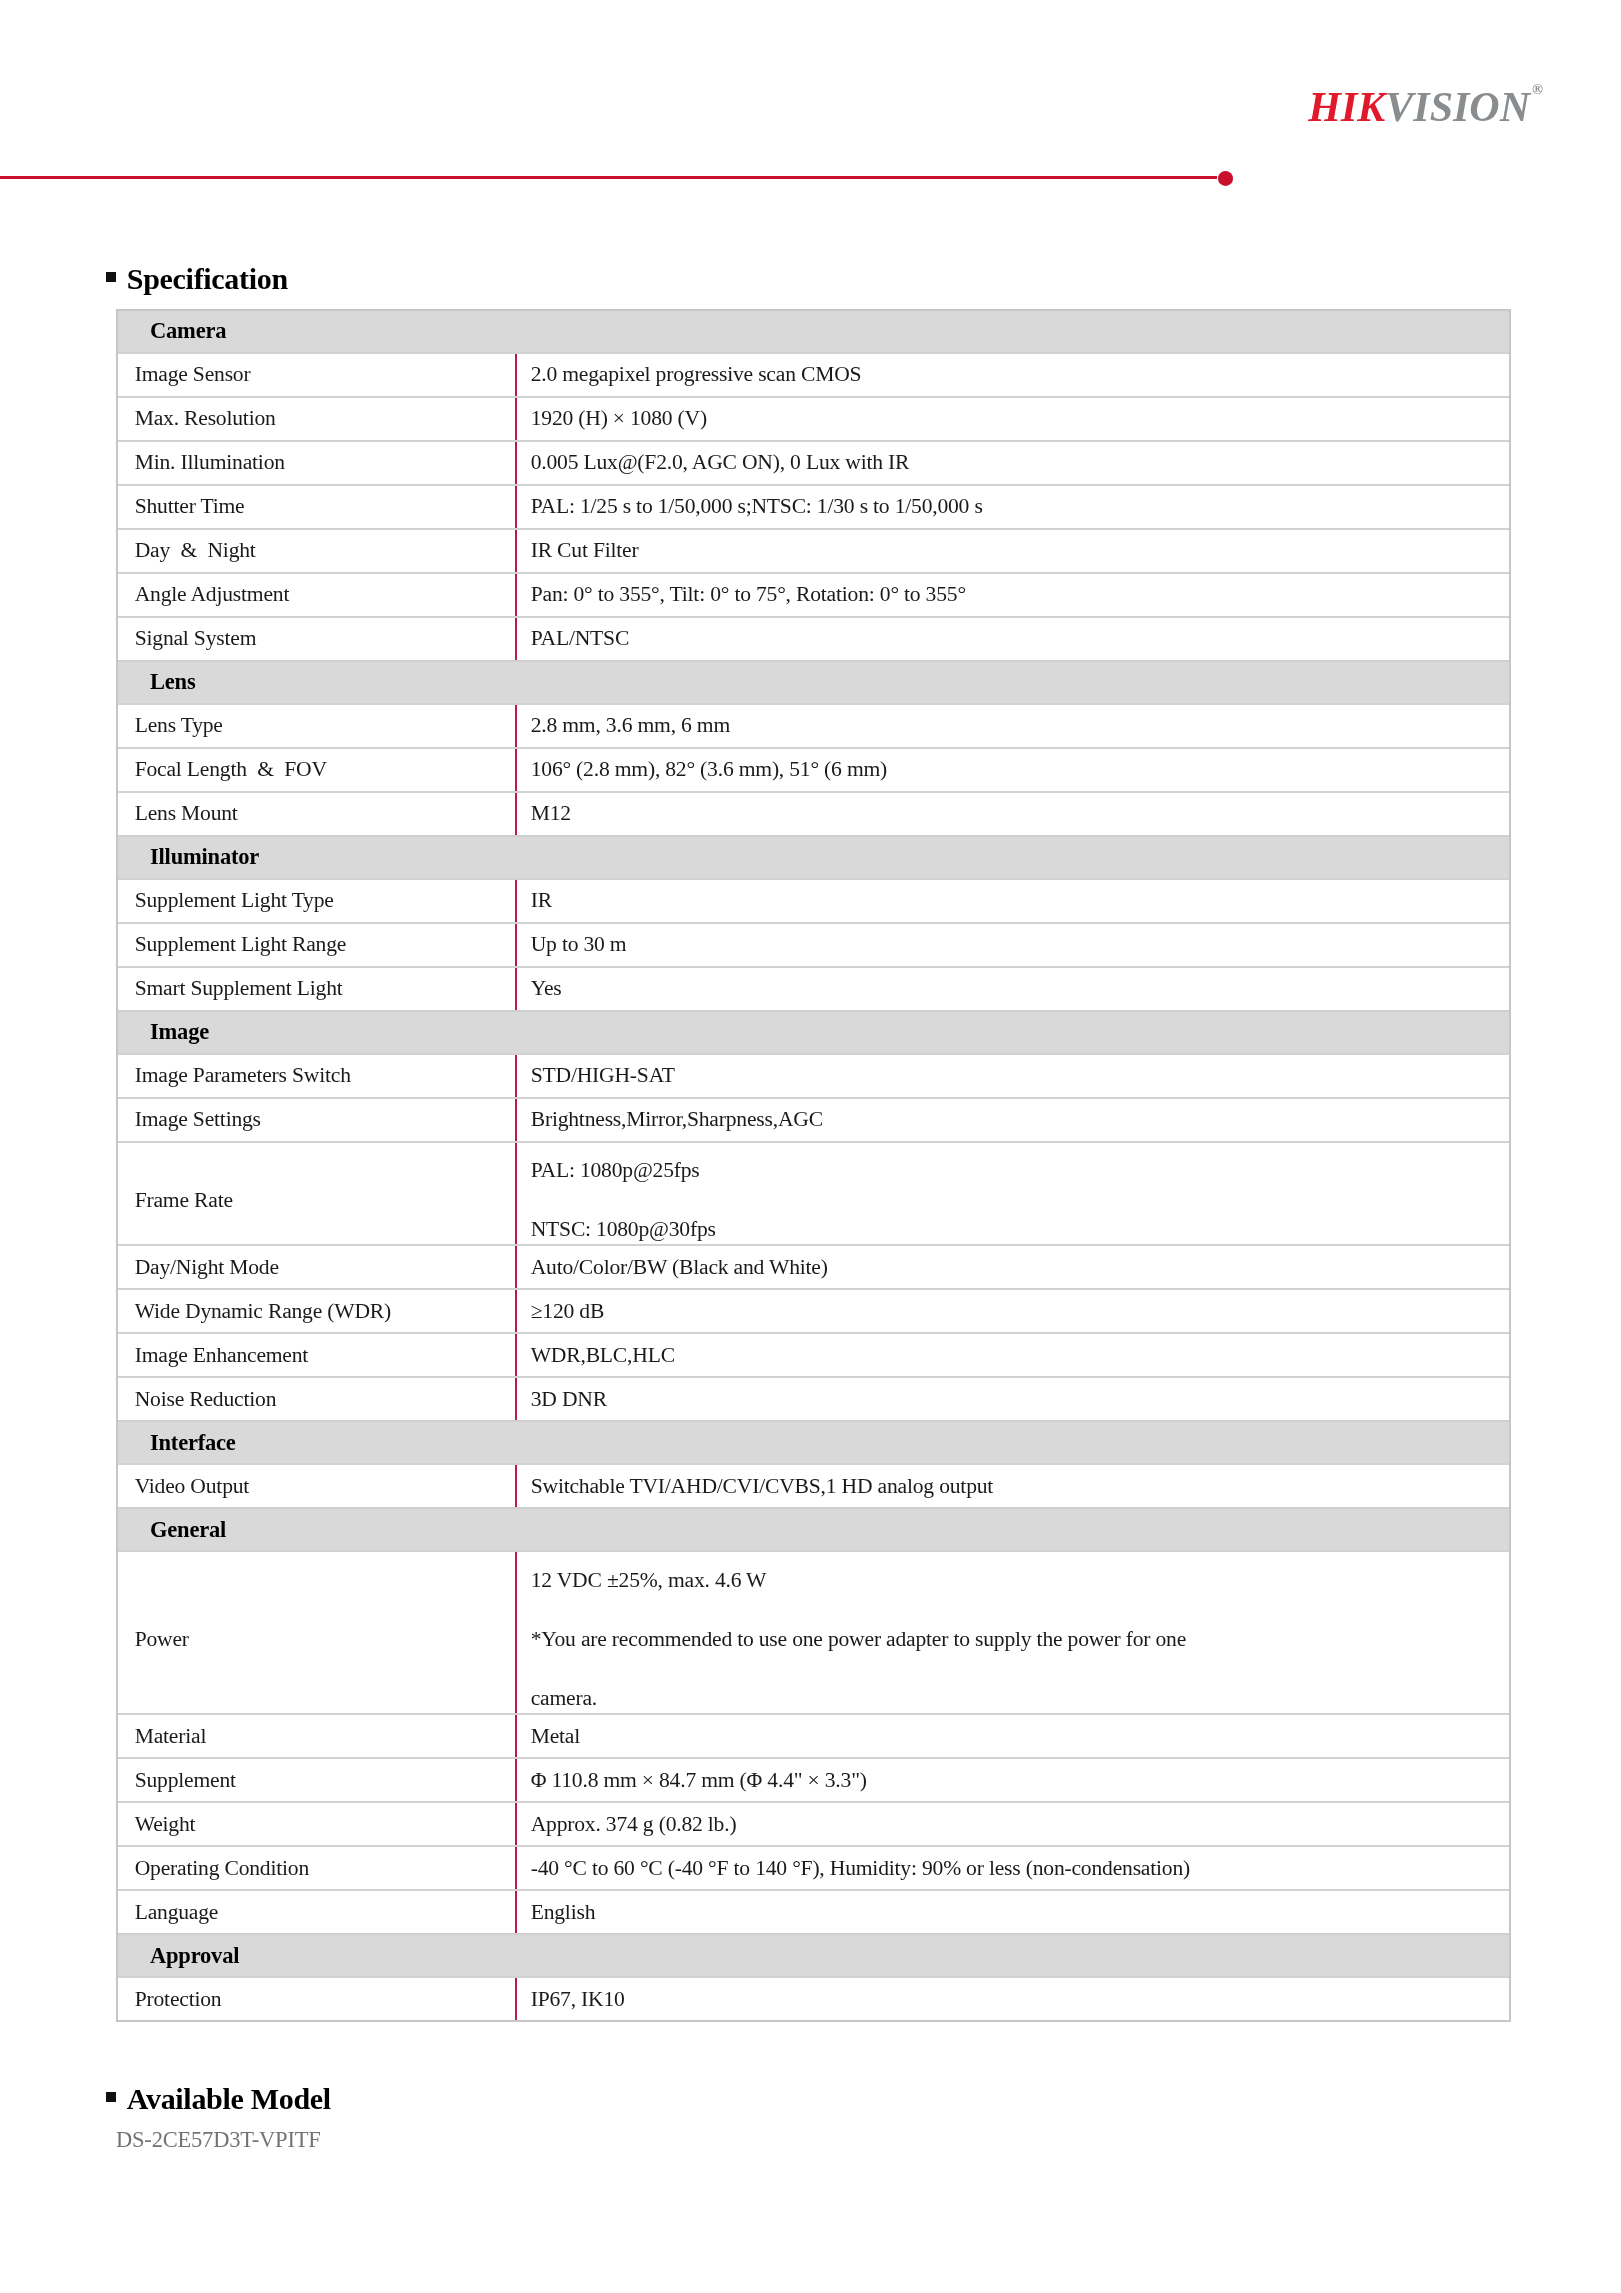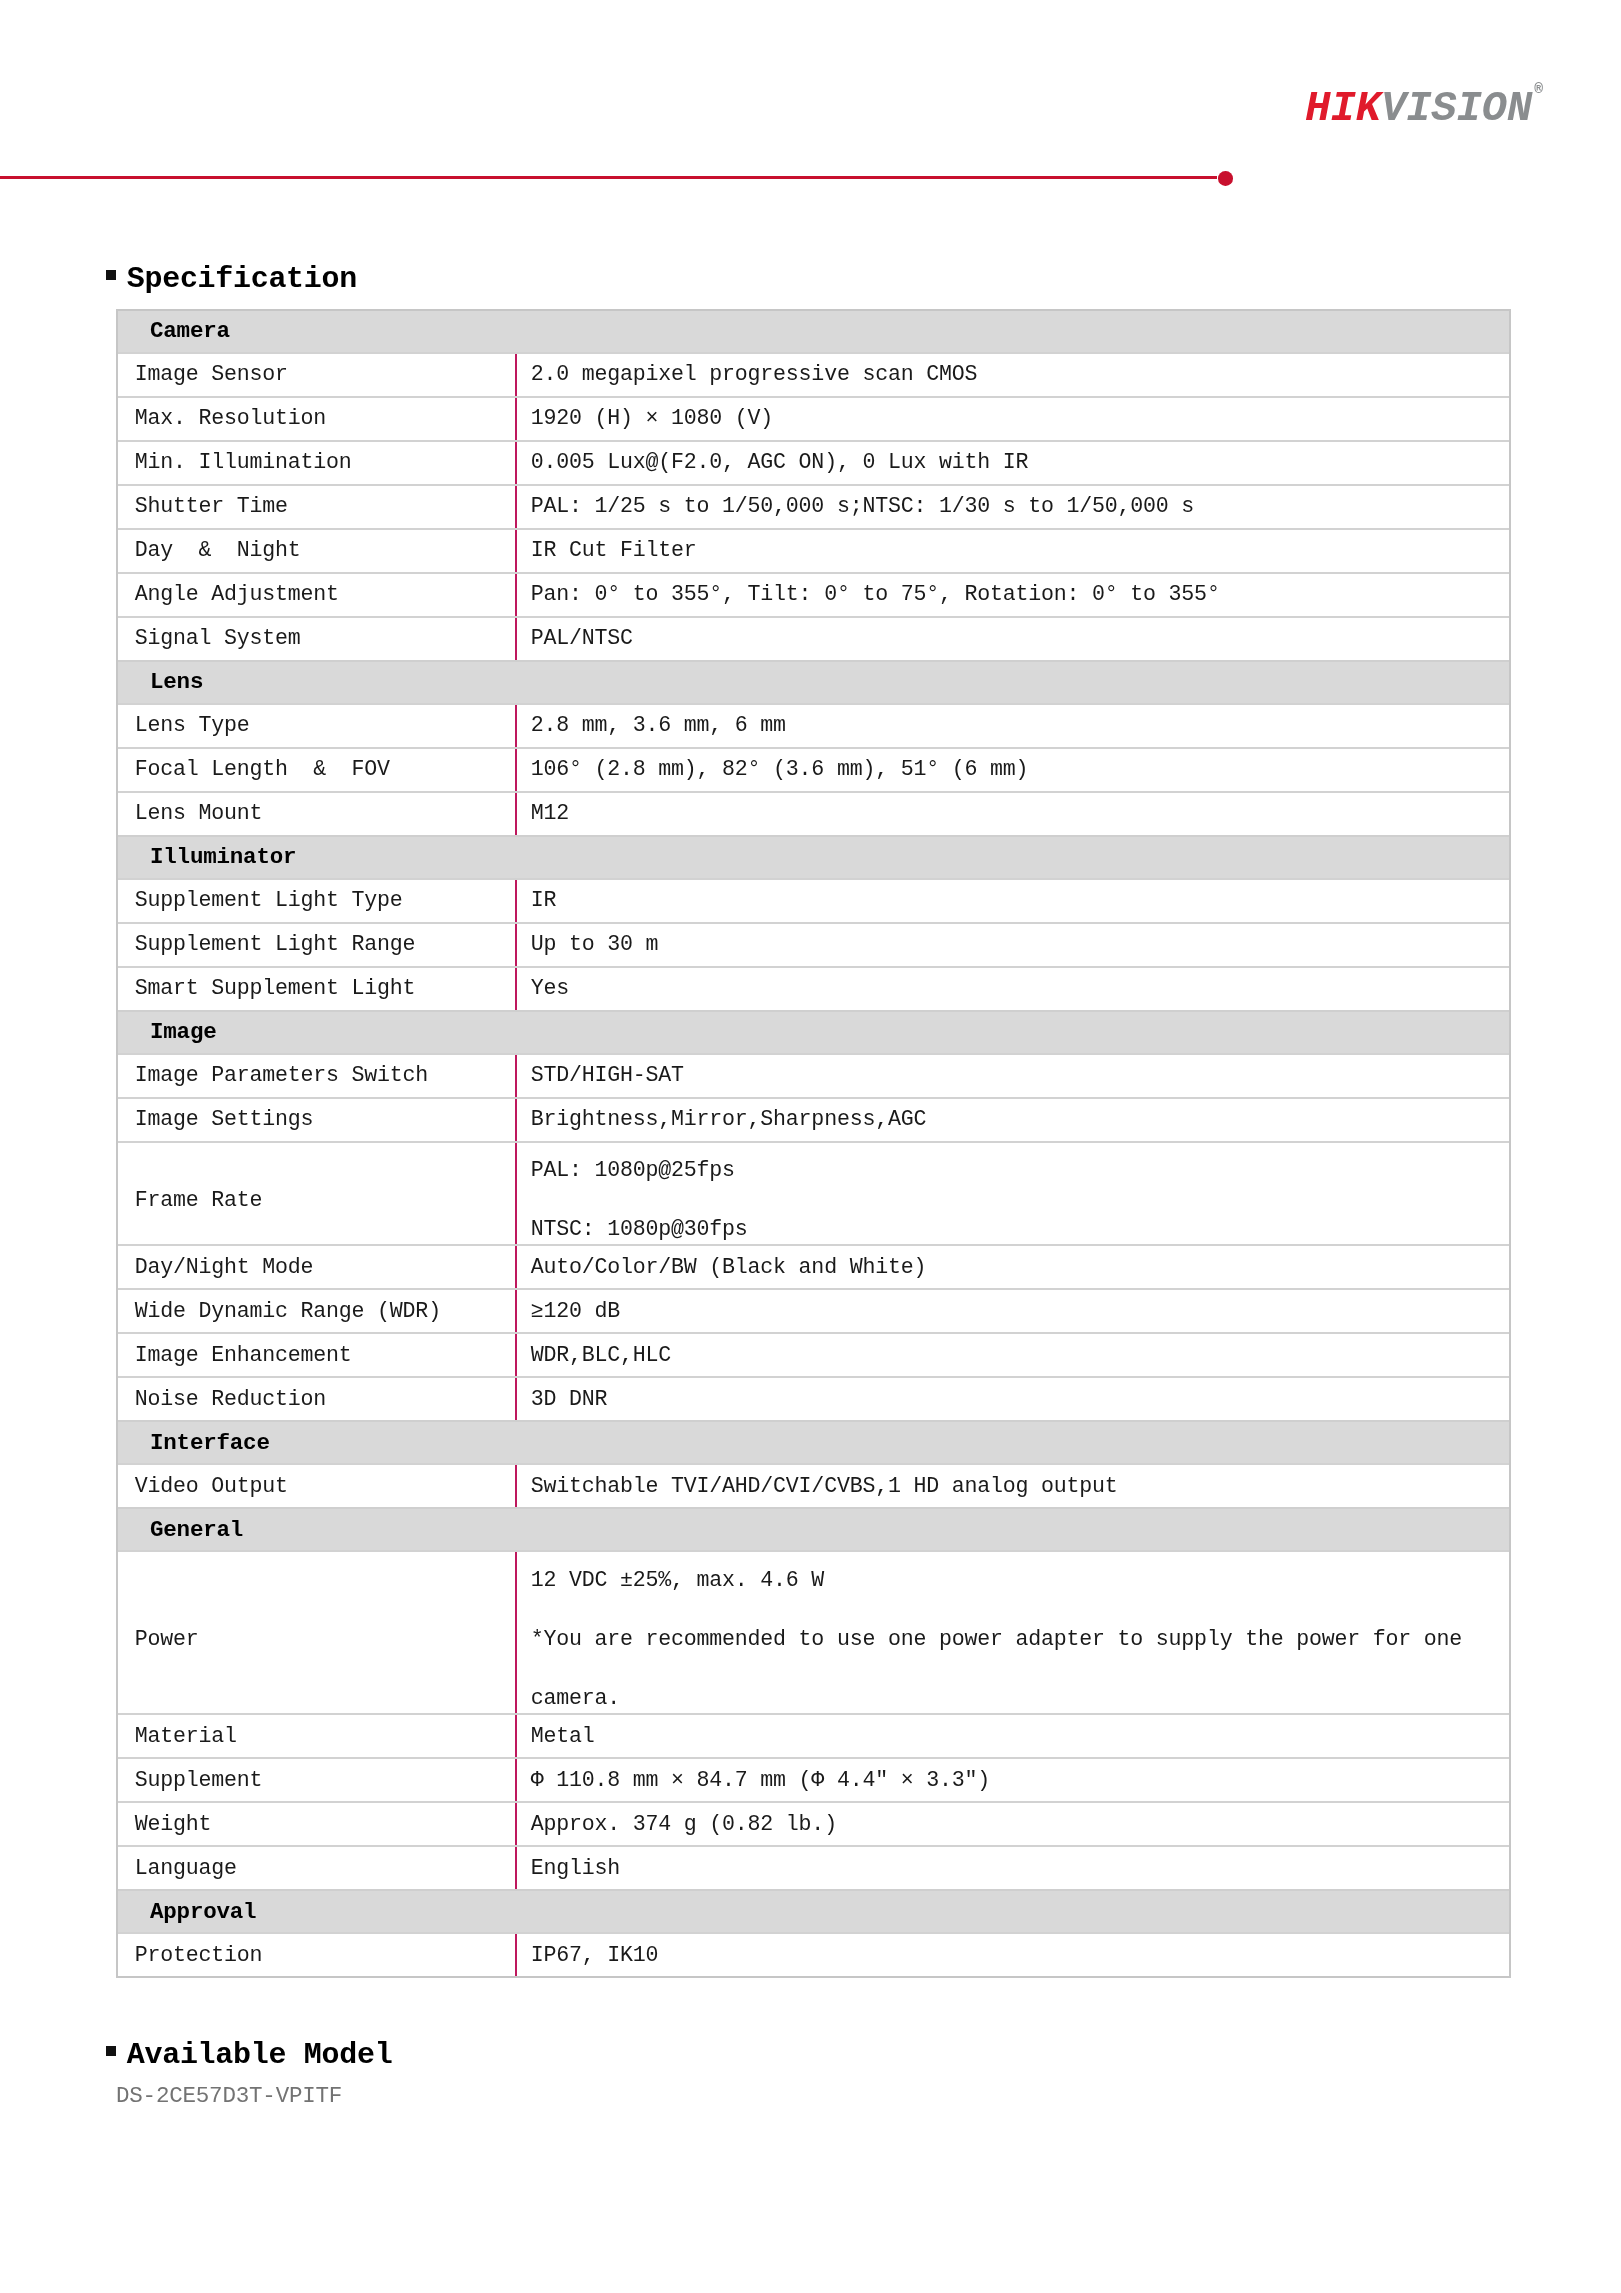--- a/index.html
+++ b/index.html
@@ -1,18 +1,18 @@
 <!DOCTYPE html>
 <html><head>
 <meta charset="utf-8">
 <style>
   html,body { margin:0; padding:0; background:#ffffff; }
   #page {
     position:relative; width:1621px; height:2294px; background:#ffffff;
-    font-family:Liberation Mono, monospace; color:#1a1a1a; overflow:hidden;border-radius:27px;
+    font-family:Liberation Serif, serif; color:#1a1a1a; overflow:hidden;border-radius:27px;
   }
 
   
   .logo {
     position:absolute; top:82px; right:78px;
     font-size:42px; font-weight:bold; font-style:italic;
     letter-spacing:0px; line-height:1; white-space:nowrap;
   }
   .logo .hik     { color:#e01a2b; }
   .logo .vision  { color:#8a8d8f; }
@@ -241,20 +241,26 @@
             <div class="v-line">Φ 110.8 mm × 84.7 mm (Φ 4.4" × 3.3")</div>
           </div>
         </div>
         <div class="t-row">
           <div class="t-label">Weight</div>
           <div class="t-value">
             <div class="v-line">Approx. 374 g (0.82 lb.)</div>
           </div>
         </div>
         <div class="t-row">
+          <div class="t-label">Operating Condition</div>
+          <div class="t-value">
+            <div class="v-line">-40 °C to 60 °C (-40 °F to 140 °F), Humidity: 90% or less (non-condensation)</div>
+          </div>
+        </div>
+        <div class="t-row">
           <div class="t-label">Language</div>
           <div class="t-value">
             <div class="v-line">English</div>
           </div>
         </div>
         <div class="t-section">Approval</div>
         <div class="t-row">
           <div class="t-label">Protection</div>
           <div class="t-value">
             <div class="v-line">IP67, IK10</div>

